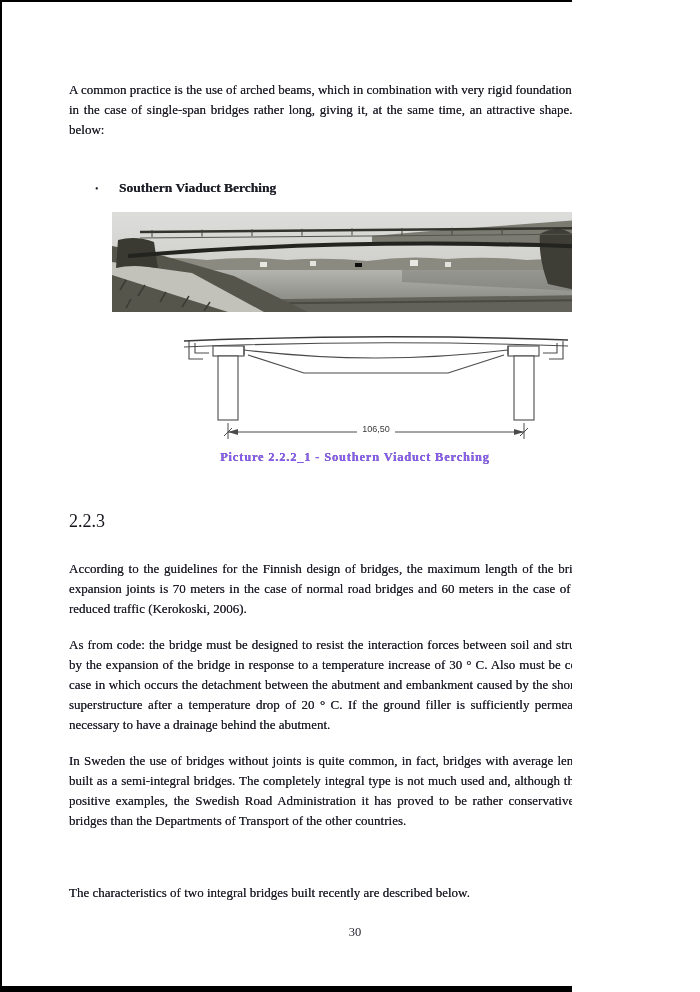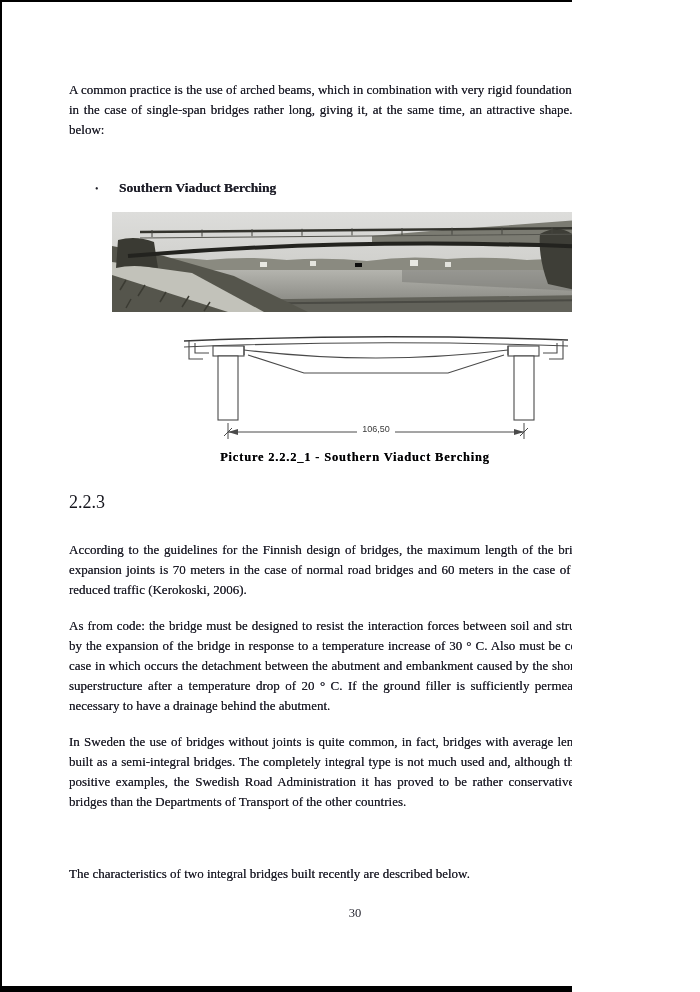--- a/index.html
+++ b/index.html
@@ -33,25 +33,25 @@
   .bullet-text { font-weight:bold; font-size:13.5px;
                  text-shadow:0 0 0.4px rgba(25,25,38,0.85);margin-left:8px; }
 
   .figure-photo { margin:14px 0 0 43px; width:482px; height:100px;
                   display:block; }
   .figure-drawing { margin:16px 0 0 113px; width:388px; height:114px;
                     display:block; }
   .figure-caption {
     margin-top:6px; text-align:center;
     font-size:12.5px; font-weight:bold; letter-spacing:0.8px;
-    line-height:18px; color:#000000;
+    line-height:18px; color:#8b5cf6;
     text-shadow:0 0 0.4px rgba(25,25,38,0.8);
   }
   .section-heading {
-    margin-top:24px; font-size:18px; line-height:24px;
+    margin-top:43px; font-size:18px; line-height:24px;
     font-weight:normal; color:#14141c; display:flex; gap:20px;text-align:center;
   }
   .page-number {
     margin-top:22px; text-align:center; font-size:12.5px; color:#1e1e28;
   }
   svg .line { stroke:#4a4a4a; stroke-width:1.1; fill:none; }
   svg .thick { stroke:#3c3c3c; stroke-width:1.4; fill:none; }
   svg .fillw { fill:#ffffff; stroke:#4a4a4a; stroke-width:1.1; }
   svg .dim   { stroke:#4a4a4a; stroke-width:1; fill:none; }
   svg .dimtext { font-family:"Liberation Sans",sans-serif; font-size:9px;

